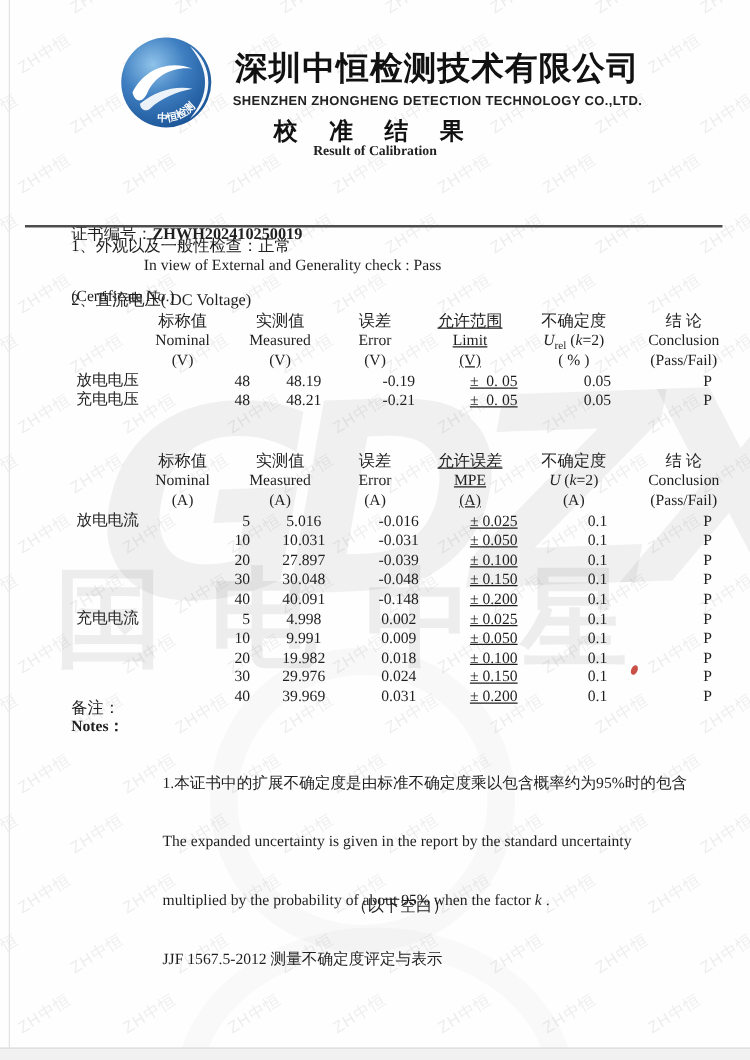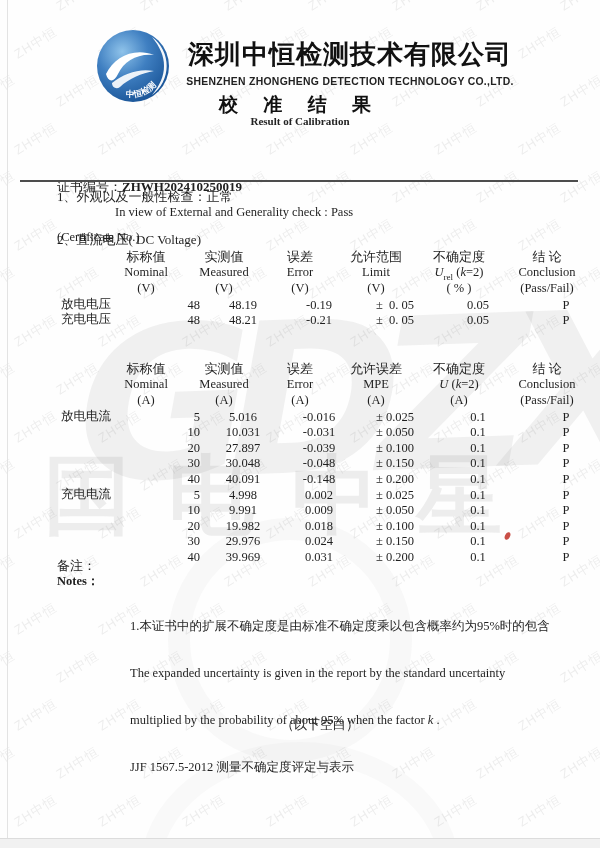--- a/index.html
+++ b/index.html
@@ -41,21 +41,21 @@
   .sec1-cn{left:57px;top:188px;font-size:13px;z-index:5;}
   .sec1-en{left:115px;top:205px;font-size:12.5px;z-index:5;}
   .sec-title{font-size:13px;z-index:5;}
 
   
   .tbl{position:absolute;left:57px;z-index:5;font-size:12.5px;}
   .tr{display:flex;align-items:flex-end;}
   .c{text-align:center;white-space:pre;}
   .lbl{width:54px;text-align:right;}
   .c1{width:70px;} .c2{width:86px;} .c3{width:66px;padding-right:8px;}
-  .c4{width:70px;padding-right:12px;} .c5{width:72px;padding-right:12px;} .c6{width:80px;padding-right:20px;}
+  .c4{width:70px;padding-right:12px;text-decoration:underline;} .c5{width:72px;padding-right:12px;} .c6{width:80px;padding-right:20px;}
   .hdr-cn .c{font-size:13px;height:17px;}
   .hdr-en .c{height:16px;}
   .hdr-un .c{height:16px;}
   .drow{height:15.6px;}
   .drow .c1{text-align:right;padding-left:19px;}
   .ital{font-style:italic;}
   sub{font-size:9px;}
 
   
   .notes-label{left:57px;top:557px;font-size:13px;z-index:5;}

